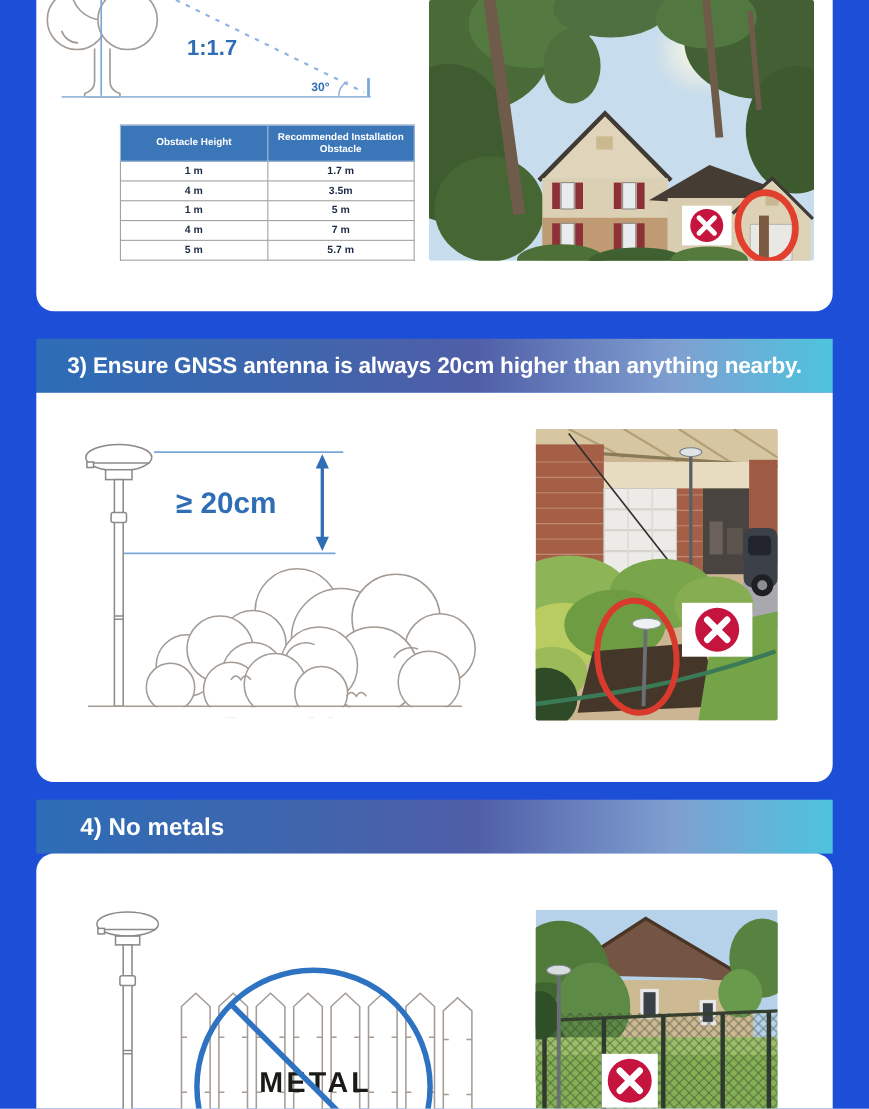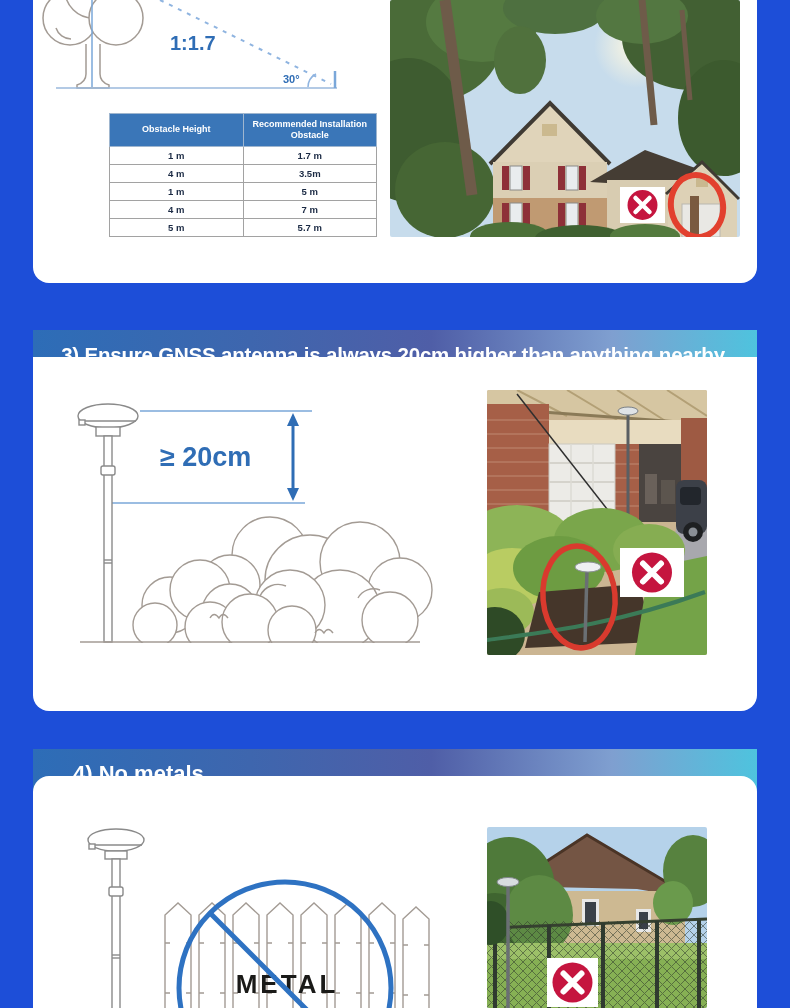--- a/index.html
+++ b/index.html
@@ -4,21 +4,21 @@
 <style>
   html,body{margin:0;padding:0;}
   body{font-family:"Liberation Sans", sans-serif; background:#f3f3f4;}
   .page{position:relative;width:790px;height:1008px;overflow:hidden;background:#1d4ed8;}
   .card{position:absolute;left:33px;width:724px;background:#ffffff;}
   .card1{top:-20px;height:303px;border-radius:0 0 16px 16px;}
   .card2{top:357px;height:354px;border-radius:0 0 16px 16px;}
   .card3{top:776px;height:240px;border-radius:16px 16px 0 0;}
   .banner{position:absolute;left:33px;width:724px;height:49px;
     background:linear-gradient(90deg,#2d6db7 0%,#3e66ae 30%,#4f5ea7 55%,#7f9fd0 80%,#4ec3de 100%);
-    color:#ffffff;font-weight:bold;display:flex;align-items:center;margin-top:22px;}
+    color:#ffffff;font-weight:bold;display:flex;align-items:center;}
   .banner3{top:308px;justify-content:center;font-size:20.5px;letter-spacing:-0.2px;}
   .banner4{top:727px;justify-content:flex-start;padding-left:40px;box-sizing:border-box;font-size:22px;}
   .photo{position:absolute;border-radius:2px;overflow:hidden;}
   .photo1{left:357px;top:0;width:350px;height:237px;}
   .photo2{left:487px;top:390px;width:220px;height:265px;}
   .photo3{left:487px;top:827px;width:220px;height:181px;}
   .diagram{position:absolute;}
   table.obstacle{position:absolute;left:76px;top:113px;width:268px;border-collapse:collapse;
     border:1px solid #7d7d7d;table-layout:fixed;}
   table.obstacle th{background:#3a76b8;color:#ffffff;font-size:9px;font-weight:bold;

